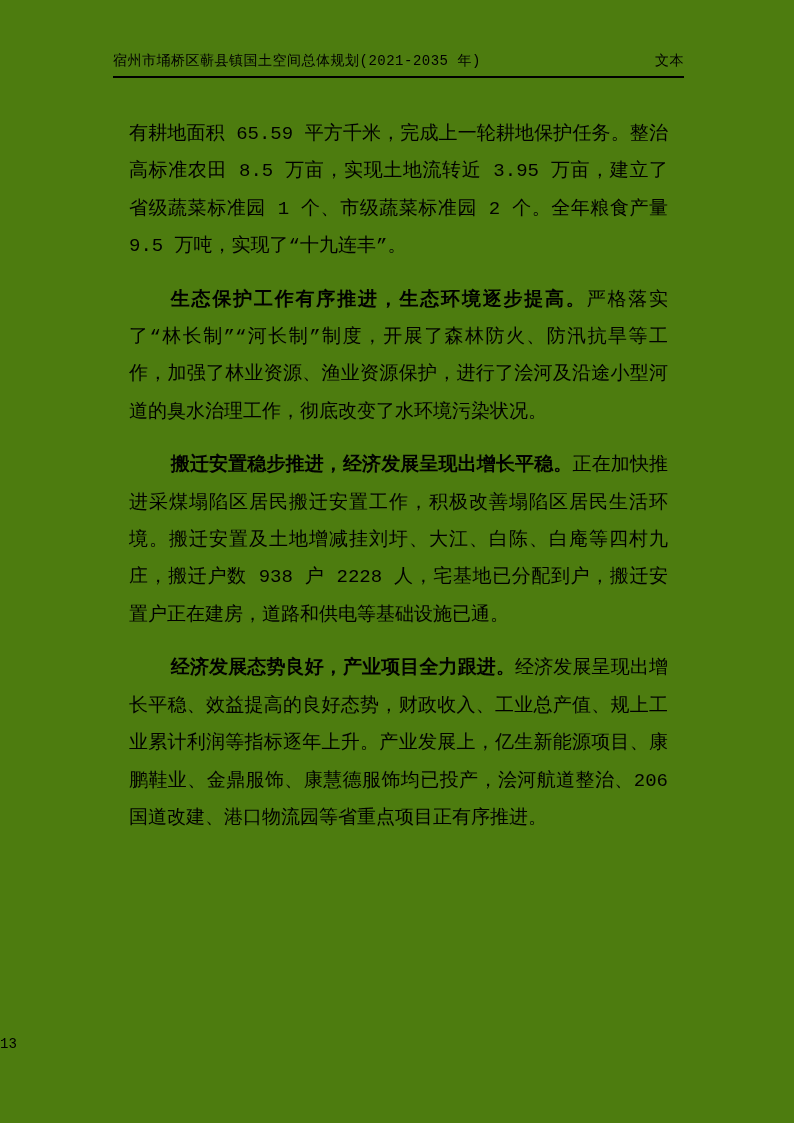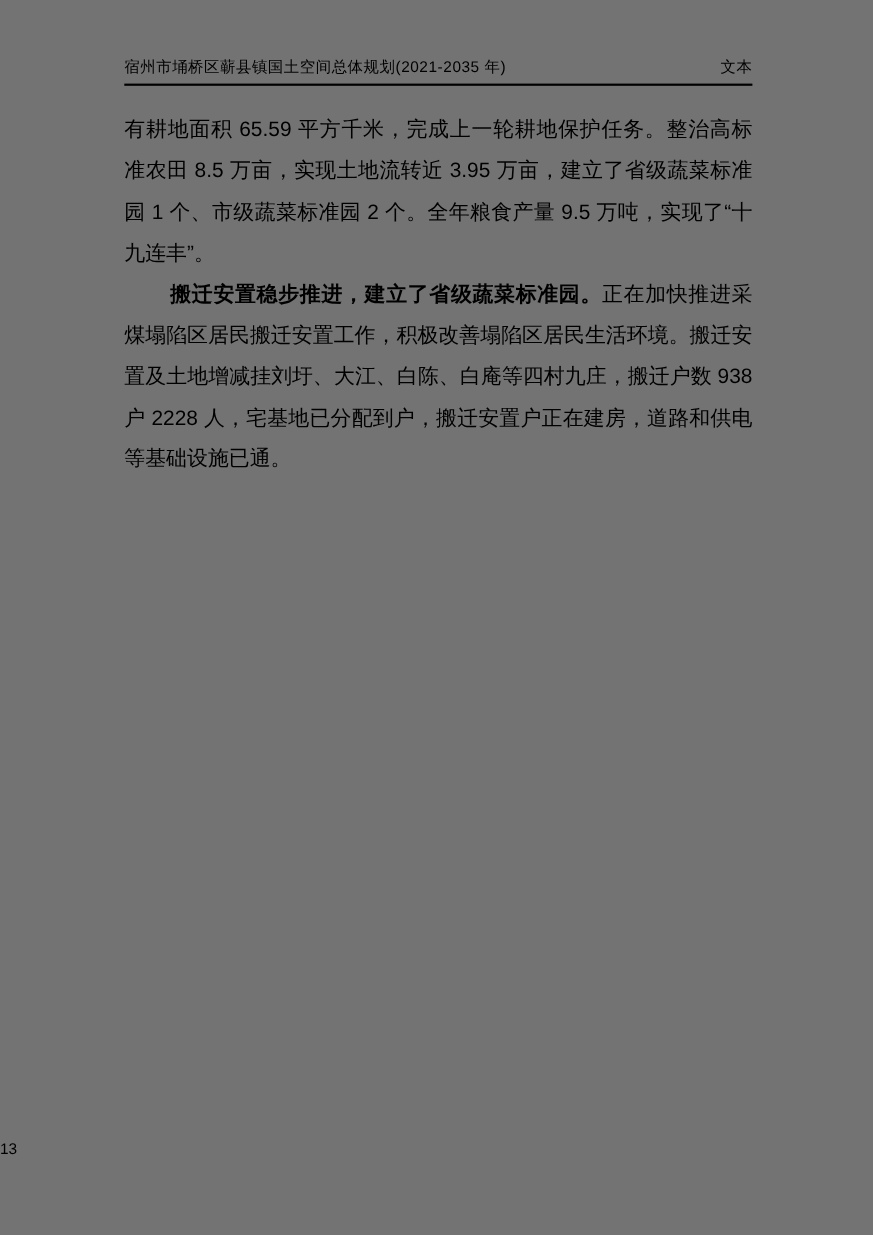--- a/index.html
+++ b/index.html
@@ -2,23 +2,23 @@
 <html><head>
 <meta charset="utf-8">
 <style>
   * { margin: 0; padding: 0; box-sizing: border-box; }
   html, body { background: #888; }
   .page {
     position: relative;
     width: 794px;
     height: 1123px;
     margin: 0 auto;
-    background: #737373;
+    background: #4d7c0f;
     color: #000000;
-    font-family: Liberation Sans, sans-serif;
+    font-family: Liberation Mono, monospace;
     overflow: hidden;
   }
   .header {
     position: absolute;
     top: 0;
     left: 113px;
     width: 571px;
     padding-top: 52px;
     padding-bottom: 6px;
     border-bottom: 2px solid #000;
@@ -31,21 +31,21 @@
   }
   .content {
     position: absolute;
     top: 100px;
     left: 113px;
     width: 571px;
     font-size: 19px;
     line-height: 37.4px;
     text-align: justify;
   }
-  .content p { margin: 0; }
+  .content p { margin: 16px; }
   .content p.indent { text-indent: 2.2em; }
   .content .lead { font-weight: bold; }
   .footer {
     position: absolute;
     top: 1036px;
     left: 0;
     width: 100%;
     text-align: left;
     font-size: 14px;
   }
@@ -57,23 +57,25 @@
 
   <div class="header">
     <span>宿州市埇桥区蕲县镇国土空间总体规划(2021-2035 年)</span>
     <span>文本</span>
   </div>
 
   <div class="content">
 
     <p><span class="lead"></span><span>有耕地面积 65.59 平方千米，完成上一轮耕地保护任务。整治高标准农田 8.5 万亩，实现土地流转近 3.95 万亩，建立了省级蔬菜标准园 1 个、市级蔬菜标准园 2 个。全年粮食产量 9.5 万吨，实现了“十九连丰”。</span></p>
 
+    <p class="indent"><span class="lead">生态保护工作有序推进，生态环境逐步提高。</span><span>严格落实了“林长制”“河长制”制度，开展了森林防火、防汛抗旱等工作，加强了林业资源、渔业资源保护，进行了浍河及沿途小型河道的臭水治理工作，彻底改变了水环境污染状况。</span></p>
 
-    <p class="indent"><span class="lead">搬迁安置稳步推进，建立了省级蔬菜标准园。</span><span>正在加快推进采煤塌陷区居民搬迁安置工作，积极改善塌陷区居民生活环境。搬迁安置及土地增减挂刘圩、大江、白陈、白庵等四村九庄，搬迁户数 938 户 2228 人，宅基地已分配到户，搬迁安置户正在建房，道路和供电等基础设施已通。</span></p>
+    <p class="indent"><span class="lead">搬迁安置稳步推进，经济发展呈现出增长平稳。</span><span>正在加快推进采煤塌陷区居民搬迁安置工作，积极改善塌陷区居民生活环境。搬迁安置及土地增减挂刘圩、大江、白陈、白庵等四村九庄，搬迁户数 938 户 2228 人，宅基地已分配到户，搬迁安置户正在建房，道路和供电等基础设施已通。</span></p>
 
+    <p class="indent"><span class="lead">经济发展态势良好，产业项目全力跟进。</span><span>经济发展呈现出增长平稳、效益提高的良好态势，财政收入、工业总产值、规上工业累计利润等指标逐年上升。产业发展上，亿生新能源项目、康鹏鞋业、金鼎服饰、康慧德服饰均已投产，浍河航道整治、206 国道改建、港口物流园等省重点项目正有序推进。</span></p>
 
 
   </div>
 
   <div class="footer">
     <span>13</span>
   </div>
 
 </div>
 

